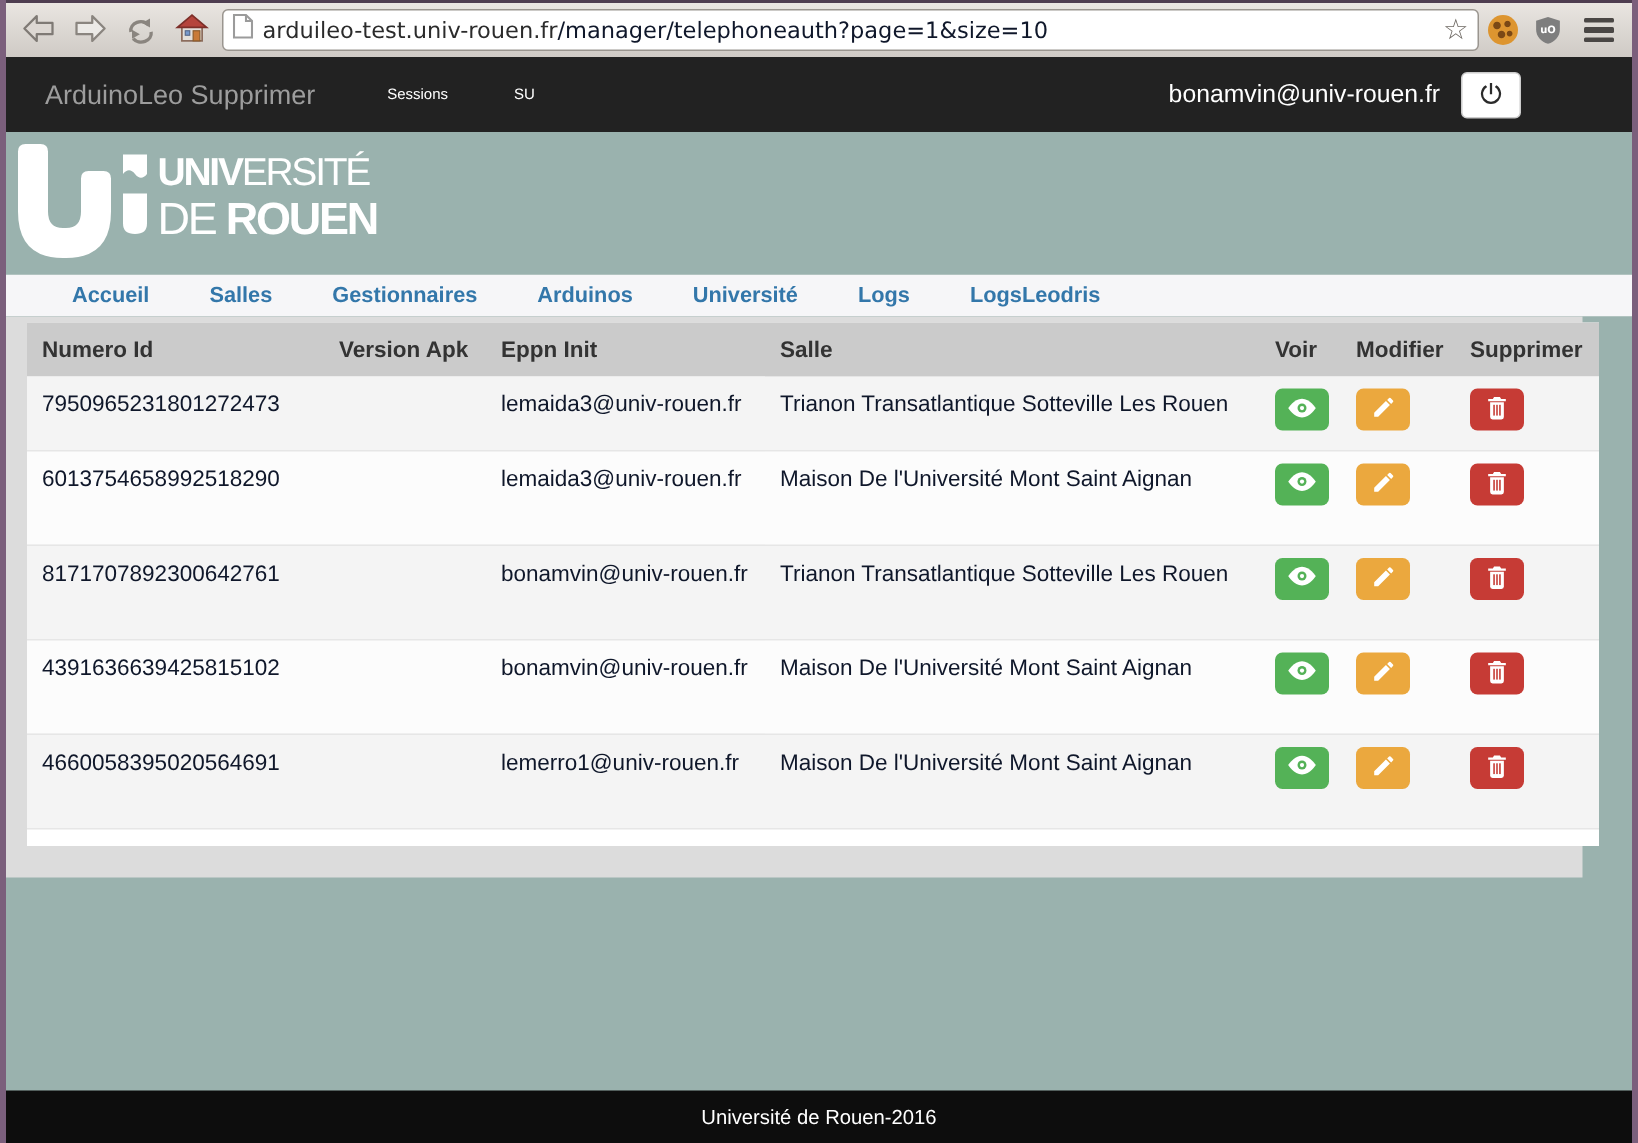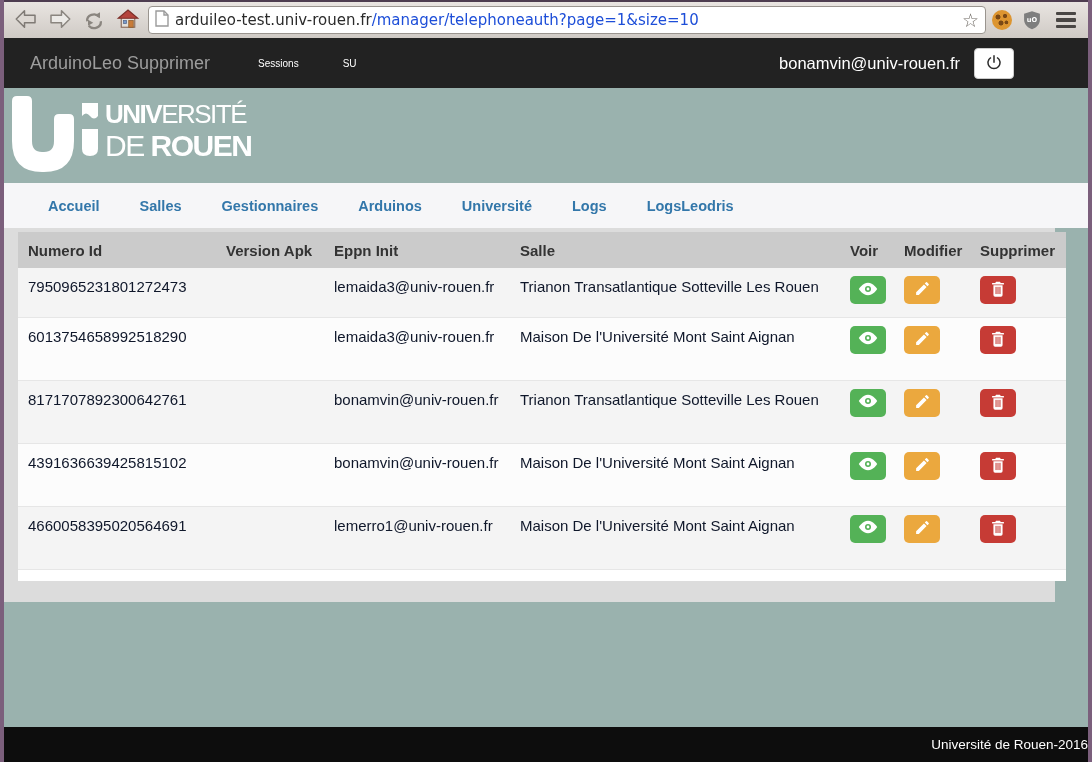--- a/index.html
+++ b/index.html
@@ -18,21 +18,21 @@
     background:linear-gradient(#e9e5e1,#cfcac5);
     display:flex; align-items:center; gap:6px; padding:0 8px;
   }
   .tool-btn { width:28px; height:28px; border:none; background:transparent; display:flex; align-items:center; justify-content:center; cursor:pointer; flex:none; }
   .addressbar {
     flex:1; height:28px; background:#fff; border:1px solid #9a958f; border-radius:4px;
     display:flex; align-items:center; padding:0 6px; gap:6px; overflow:hidden;
   }
   .addressbar .url { font-family:"DejaVu Sans", sans-serif; font-size:15px; white-space:nowrap; flex:1; }
   .url .host { color:#2b2b2b; }
-  .url .path { color:#1d4ed8; }
+  .url .path { color:#0f172a; }
   .star { font-family:"DejaVu Sans", sans-serif; font-size:19px; color:#6f6a64; line-height:1; flex:none; }
   .cookie {
     width:20px; height:20px; border-radius:50%; flex:none; cursor:pointer; border:none;
     background:
       radial-gradient(circle at 30% 35%, #7a4815 2.2px, transparent 2.8px),
       radial-gradient(circle at 65% 30%, #7a4815 1.8px, transparent 2.4px),
       radial-gradient(circle at 45% 65%, #7a4815 2.2px, transparent 2.8px),
       radial-gradient(circle at 72% 62%, #7a4815 1.6px, transparent 2.2px),
       #dd9530;
   }
@@ -46,21 +46,21 @@
   .brand { color:#9d9d9d; font-size:18px; margin:0 26px 0 12px; text-decoration:none; cursor:pointer; }
   .nav-link { color:#fff; font-size:10px; font-weight:normal; margin:0 22px; text-decoration:none; cursor:pointer; }
   .nav-right { margin-left:auto; display:flex; align-items:center; gap:14px; }
   .user-email { color:#fff; font-size:16.5px; }
   .power-btn { width:40px; height:31px; background:#fff; border:1px solid #ccc; border-radius:4px; display:flex; align-items:center; justify-content:center; cursor:pointer; margin-right:60px; }
   
   .banner { height:95px; flex:none; background:#9ab2ae; position:relative; }
   .banner svg { position:absolute; left:8px; top:8px; }
   
   .tabs {
-    height:45px; flex:none; background:#f6f6f8;
+    height:28px; flex:none; background:#f6f6f8;
     display:flex; align-items:center; padding-left:24px;
   }
   .tab { color:#3377aa; font-size:14.5px; font-weight:bold; padding:0 20px; text-decoration:none; cursor:pointer; white-space:nowrap; }
   
   .content { flex:1; background:#9ab2ae; }
   .panel { background:#dcdcdc; height:374px; margin-right:33px; padding:4px 0 0 14px; }
   table { border-collapse:collapse; width:1048px; table-layout:fixed; background:#fff; }
   col.c-num{width:198px} col.c-apk{width:108px} col.c-eppn{width:186px}
   col.c-salle{width:330px} col.c-voir{width:54px} col.c-mod{width:76px} col.c-sup{width:96px}
   thead th {
@@ -78,21 +78,21 @@
   .btn {
     width:36px; height:28px; border:none; border-radius:5px; cursor:pointer;
     display:flex; align-items:center; justify-content:center; margin-top:-2px;
   }
   .btn-view { background:#54b257; }
   .btn-edit { background:#eba83e; }
   .btn-delete { background:#c63b35; }
   
   .footer {
     height:35px; flex:none; background:#0d0d0d; color:#fff; font-size:13.5px;
-    display:flex; align-items:center; justify-content:flex-end;
+    display:flex; align-items:center; justify-content:center;
   }
 </style>
 </head>
 <body>
 
 <div class="chrome">
   <button class="tool-btn">
     <span>
       <svg width="24" height="22" viewBox="0 0 32 28">
           <path d="M14 3 L3 14 L14 25 V19 H28 V9 H14 Z" fill="#ddd8d3" stroke="#7f7a75" stroke-width="2" stroke-linejoin="round"></path>

